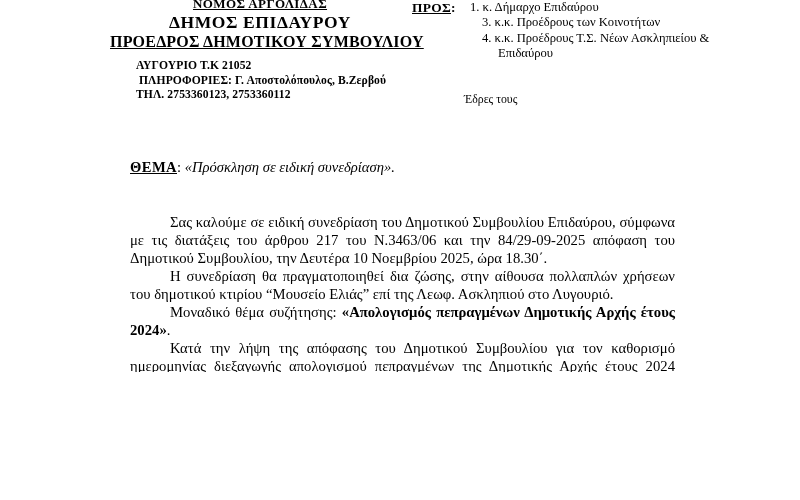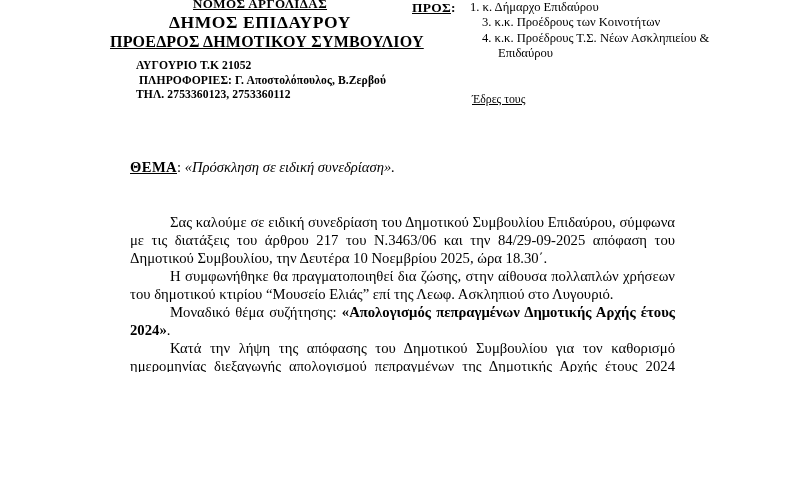--- a/index.html
+++ b/index.html
@@ -105,23 +105,21 @@
     line-height: 15.4px;
   }
   .recip-list li.first { padding-left: 58px; }
   .recip-list li.rest  { padding-left: 70px; }
   .recip-list li.cont  { padding-left: 86px; }
   .edres {
     position: absolute;
     left: 52px;
     top: 92px;
     font-size: 11.8px;
-    text-decoration: underline;
-    white-space: nowrap;
-    margin-left: 8px;
+    white-space: nowrap;
   }
 
   
   .subject {
     position: absolute;
     left: 130px;
     top: 158px;
     font-size: 14.6px;
     line-height: 19px;
     white-space: nowrap;
@@ -197,21 +195,21 @@
   </div>
 
   <div class="subject">
     <span class="lbl">ΘΕΜΑ</span><span>: </span><span class="val">«Πρόσκληση σε ειδική συνεδρίαση».</span>
   </div>
 
   <div class="body-text">
 
     <p>Σας καλούμε σε ειδική συνεδρίαση του Δημοτικού Συμβουλίου Επιδαύρου, σύμφωνα με τις διατάξεις του άρθρου 217 του Ν.3463/06 και την 84/29-09-2025 απόφαση του Δημοτικού Συμβουλίου, την Δευτέρα 10 Νοεμβρίου 2025, ώρα 18.30΄.</p>
 
-    <p>Η συμφωνήθηκε θα πραγματοποιηθεί δια ζώσης, στην αίθουσα πολλαπλών χρήσεων του δημοτικού κτιρίου “Μουσείο Ελιάς” επί της Λεωφ. Ασκληπιού στο Λυγουριό.</p>
+    <p>Η συνεδρίαση θα πραγματοποιηθεί δια ζώσης, στην αίθουσα πολλαπλών χρήσεων του δημοτικού κτιρίου “Μουσείο Ελιάς” επί της Λεωφ. Ασκληπιού στο Λυγουριό.</p>
 
     <p><span>Μοναδικό θέμα συζήτησης: </span><b>«Απολογισμός πεπραγμένων Δημοτικής Αρχής έτους 2024»</b><span>.</span></p>
 
     <p>Κατά την λήψη της απόφασης του Δημοτικού Συμβουλίου για τον καθορισμό ημερομηνίας διεξαγωγής απολογισμού πεπραγμένων της Δημοτικής Αρχής έτους 2024 συμφωνήθηκε να γίνει στην ίδια συνεδρίαση και η ειδική λογοδοσία διμήνου Σεπτεμβρίου-Οκτωβρίου 2025 του άρθρου 67Α του Ν.3852/2010. Σε αυτό το πλαίσιο, παρακαλούμε να έχουμε τα ερωτήματά σας έως την Πέμπτη 6/11/2025 ώρα 13.00΄.</p>
 
   </div>
 
   <div class="footer">
     <span class="sig">Ο Πρόεδρος</span>
   </div>

